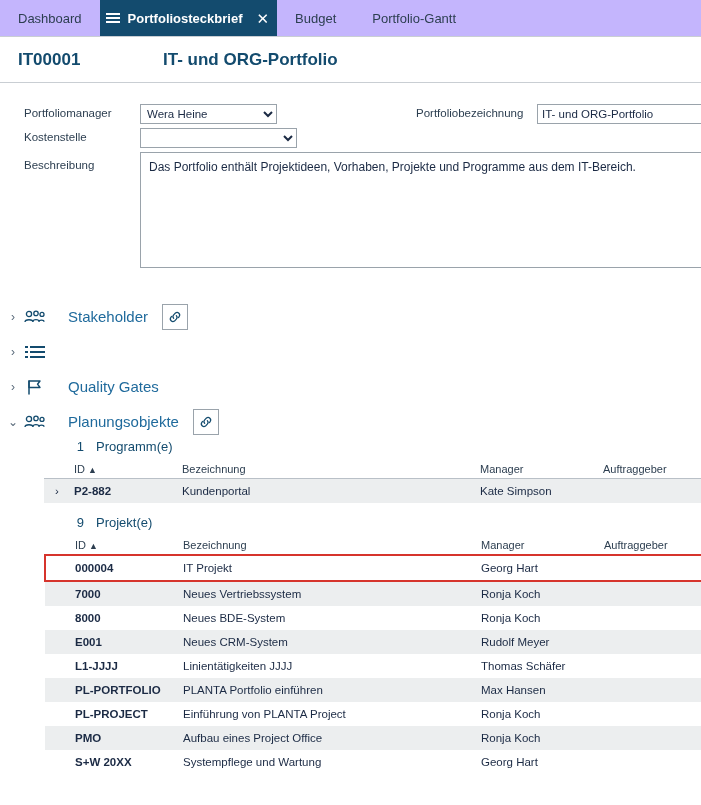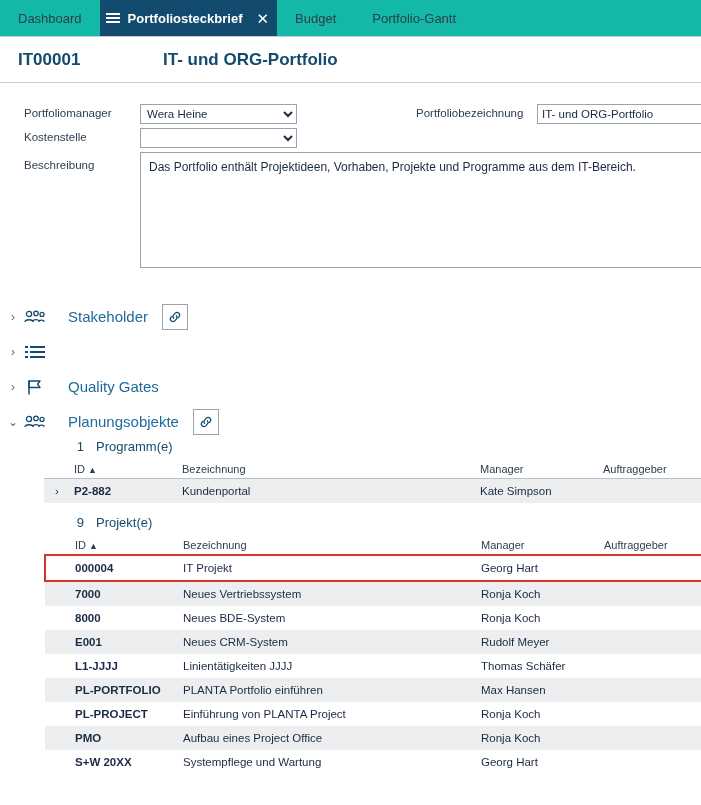--- a/index.html
+++ b/index.html
@@ -14,21 +14,21 @@
     font-size: 12px;
     color: #1b2a44;
     overflow: hidden;
   }
 
   
   .tabbar {
     display: flex;
     align-items: stretch;
     height: 36px;
-    background: #14b8a6;
+    background: #c4b5fd;
     border-bottom: 1px solid #c9ced3;
   }
   .tab {
     display: flex;
     align-items: center;
     padding: 0 18px;
     font-size: 13px;
     color: #2c3e50;
     cursor: default;
     white-space: nowrap;
@@ -107,21 +107,21 @@
     position: absolute;
     box-sizing: border-box;
     height: 20px;
     font-family: "Liberation Sans", sans-serif;
     font-size: 11.5px;
     color: #1b2a44;
     background: #ffffff;
     border: 1px solid #9aa3ab;
     padding: 1px 2px;
   }
-  .sel-pm { left: 140px; top: 21px; width: 157px; }
+  .sel-pm { left: 140px; top: 21px; width: 137px; }
   .sel-ks { left: 140px; top: 45px; width: 157px; }
 
   input.fld {
     position: absolute;
     box-sizing: border-box;
     height: 20px;
     font-family: "Liberation Sans", sans-serif;
     font-size: 11.5px;
     color: #1b2a44;
     background: #ffffff;

